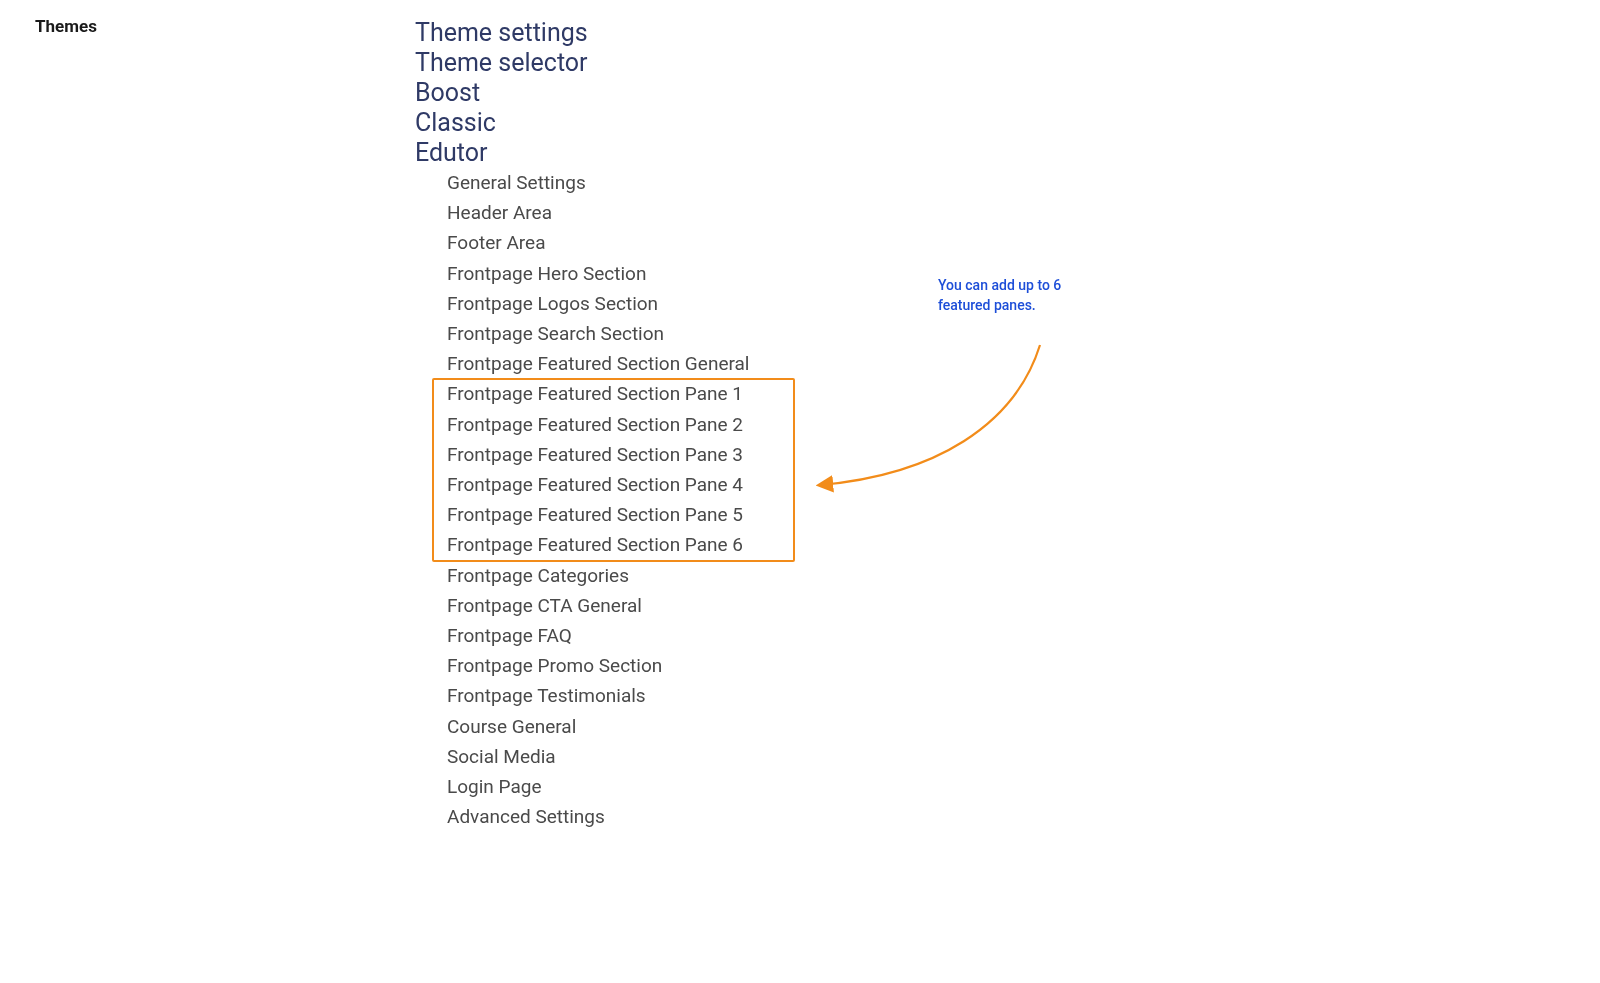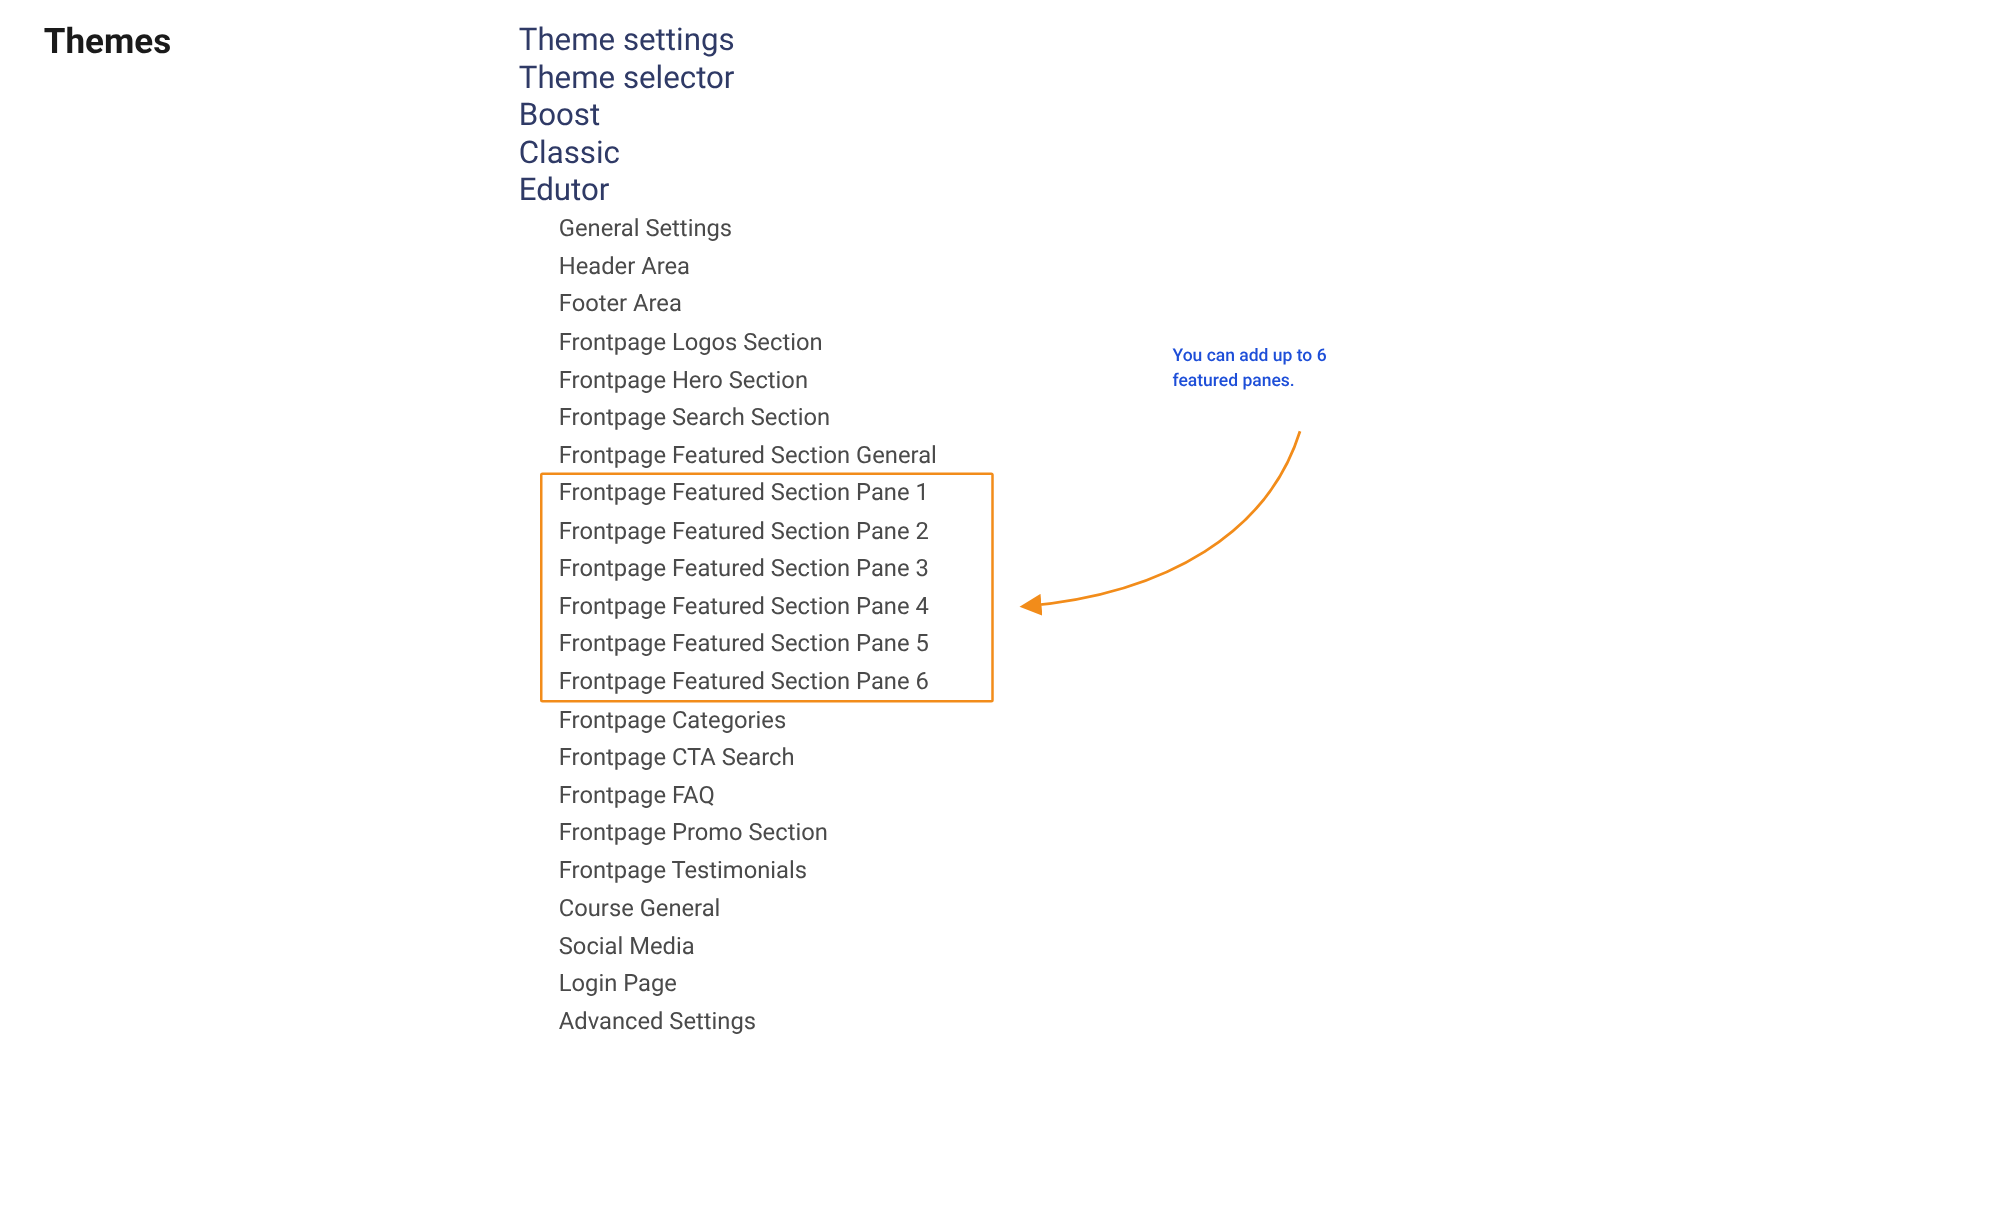--- a/index.html
+++ b/index.html
@@ -12,21 +12,21 @@
       background: #ffffff;
       width: 1600px;
       height: 983px;
       position: relative;
       color: #1a1a1a;
     }
     .section-heading {
       position: absolute;
       left: 35px;
       top: 16px;
-      font-size: 28px;
+      font-size: 17px;
       font-weight: 700;
       color: #1a1a1a;
       text-align: right;
     }
     .nav-column {
       position: absolute;
       left: 415px;
       top: 18px;
       display: flex;
       flex-direction: column;
@@ -88,32 +88,32 @@
   <a class="nav-link">Theme settings</a>
   <a class="nav-link">Theme selector</a>
   <a class="nav-link">Boost</a>
   <a class="nav-link">Classic</a>
   <a class="nav-link">Edutor</a>
 
   <div class="sub-nav">
     <span class="sub-nav-item">General Settings</span>
     <span class="sub-nav-item">Header Area</span>
     <span class="sub-nav-item">Footer Area</span>
+    <span class="sub-nav-item">Frontpage Hero Section</span>
     <span class="sub-nav-item">Frontpage Logos Section</span>
-    <span class="sub-nav-item">Frontpage Hero Section</span>
     <span class="sub-nav-item">Frontpage Search Section</span>
     <span class="sub-nav-item">Frontpage Featured Section General</span>
     <span class="sub-nav-item">Frontpage Featured Section Pane 1</span>
     <span class="sub-nav-item">Frontpage Featured Section Pane 2</span>
     <span class="sub-nav-item">Frontpage Featured Section Pane 3</span>
     <span class="sub-nav-item">Frontpage Featured Section Pane 4</span>
     <span class="sub-nav-item">Frontpage Featured Section Pane 5</span>
     <span class="sub-nav-item">Frontpage Featured Section Pane 6</span>
     <span class="sub-nav-item">Frontpage Categories</span>
-    <span class="sub-nav-item">Frontpage CTA Search</span>
+    <span class="sub-nav-item">Frontpage CTA General</span>
     <span class="sub-nav-item">Frontpage FAQ</span>
     <span class="sub-nav-item">Frontpage Promo Section</span>
     <span class="sub-nav-item">Frontpage Testimonials</span>
     <span class="sub-nav-item">Course General</span>
     <span class="sub-nav-item">Social Media</span>
     <span class="sub-nav-item">Login Page</span>
     <span class="sub-nav-item">Advanced Settings</span>
   </div>
 </div>
 

